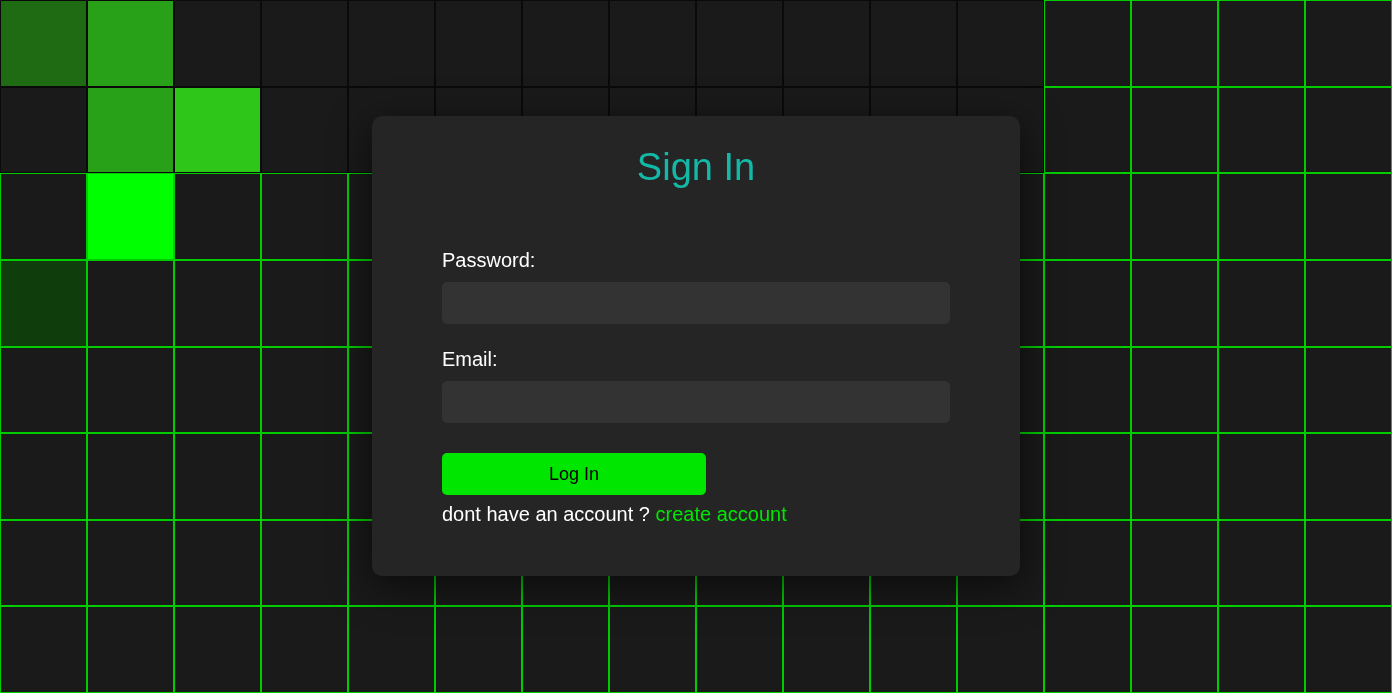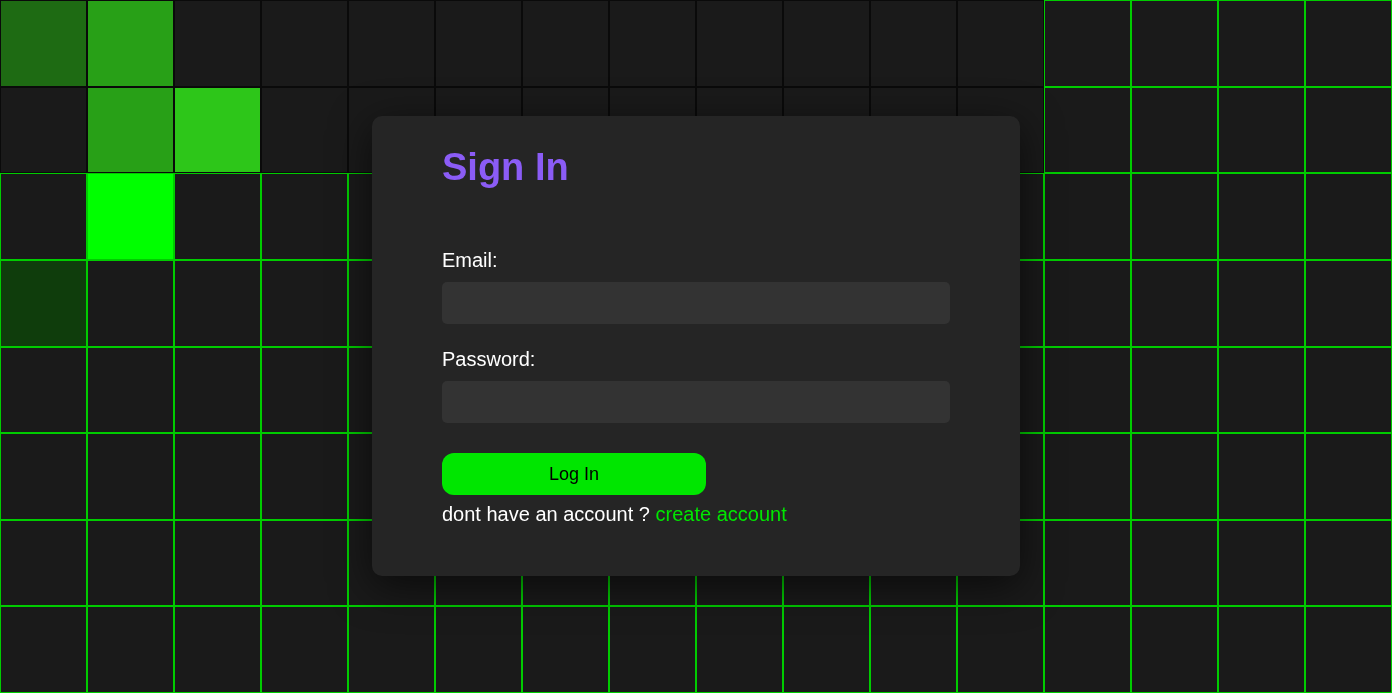--- a/index.html
+++ b/index.html
@@ -64,24 +64,24 @@
       left: 50%;
       transform: translateX(-50%);
       width: 648px;
       background-color: #252525;
       border-radius: 10px;
       padding: 30px 70px 50px 70px;
       box-shadow: 0 10px 40px rgba(0,0,0,0.6);
     }
 
     .signin-title {
-      color: #8b5cf6;
+      color: #14b8a6;
       font-size: 38px;
-      font-weight: bold;
-      text-align: left;
+      font-weight: normal;
+      text-align: center;
       margin-bottom: 60px;
     }
 
     .form-group {
       margin-bottom: 24px;
     }
 
     .form-label {
       display: block;
       color: #ffffff;
@@ -100,21 +100,21 @@
       padding: 0 12px;
       outline: none;
     }
 
     .login-button {
       width: 264px;
       height: 42px;
       background-color: #00e600;
       color: #000000;
       border: none;
-      border-radius: 12px;
+      border-radius: 5px;
       font-size: 18px;
       cursor: pointer;
       margin-top: 6px;
     }
 
     .signup-prompt {
       color: #ffffff;
       font-size: 20px;
       margin-top: 8px;
     }
@@ -255,27 +255,27 @@
     <div class="grid-cell green-border"></div>
     <div class="grid-cell green-border"></div>
     <div class="grid-cell green-border"></div>
     <div class="grid-cell green-border"></div>
   </div>
 
 <div class="signin-card">
   <h1 class="signin-title">Sign In</h1>
 
   <div class="form-group">
+    <label class="form-label">Password:</label>
+    <input type="password" class="form-input" value="" style="">
+  </div>
+
+  <div class="form-group">
     <label class="form-label">Email:</label>
     <input type="email" class="form-input" value="" style="">
-  </div>
-
-  <div class="form-group">
-    <label class="form-label">Password:</label>
-    <input type="password" class="form-input" value="" style="">
   </div>
 
   <button class="login-button">Log In</button>
 
   <p class="signup-prompt">
     <span>dont have an account ? </span><a class="signup-link">create account</a>
   </p>
 </div>
 
 </body></html>

